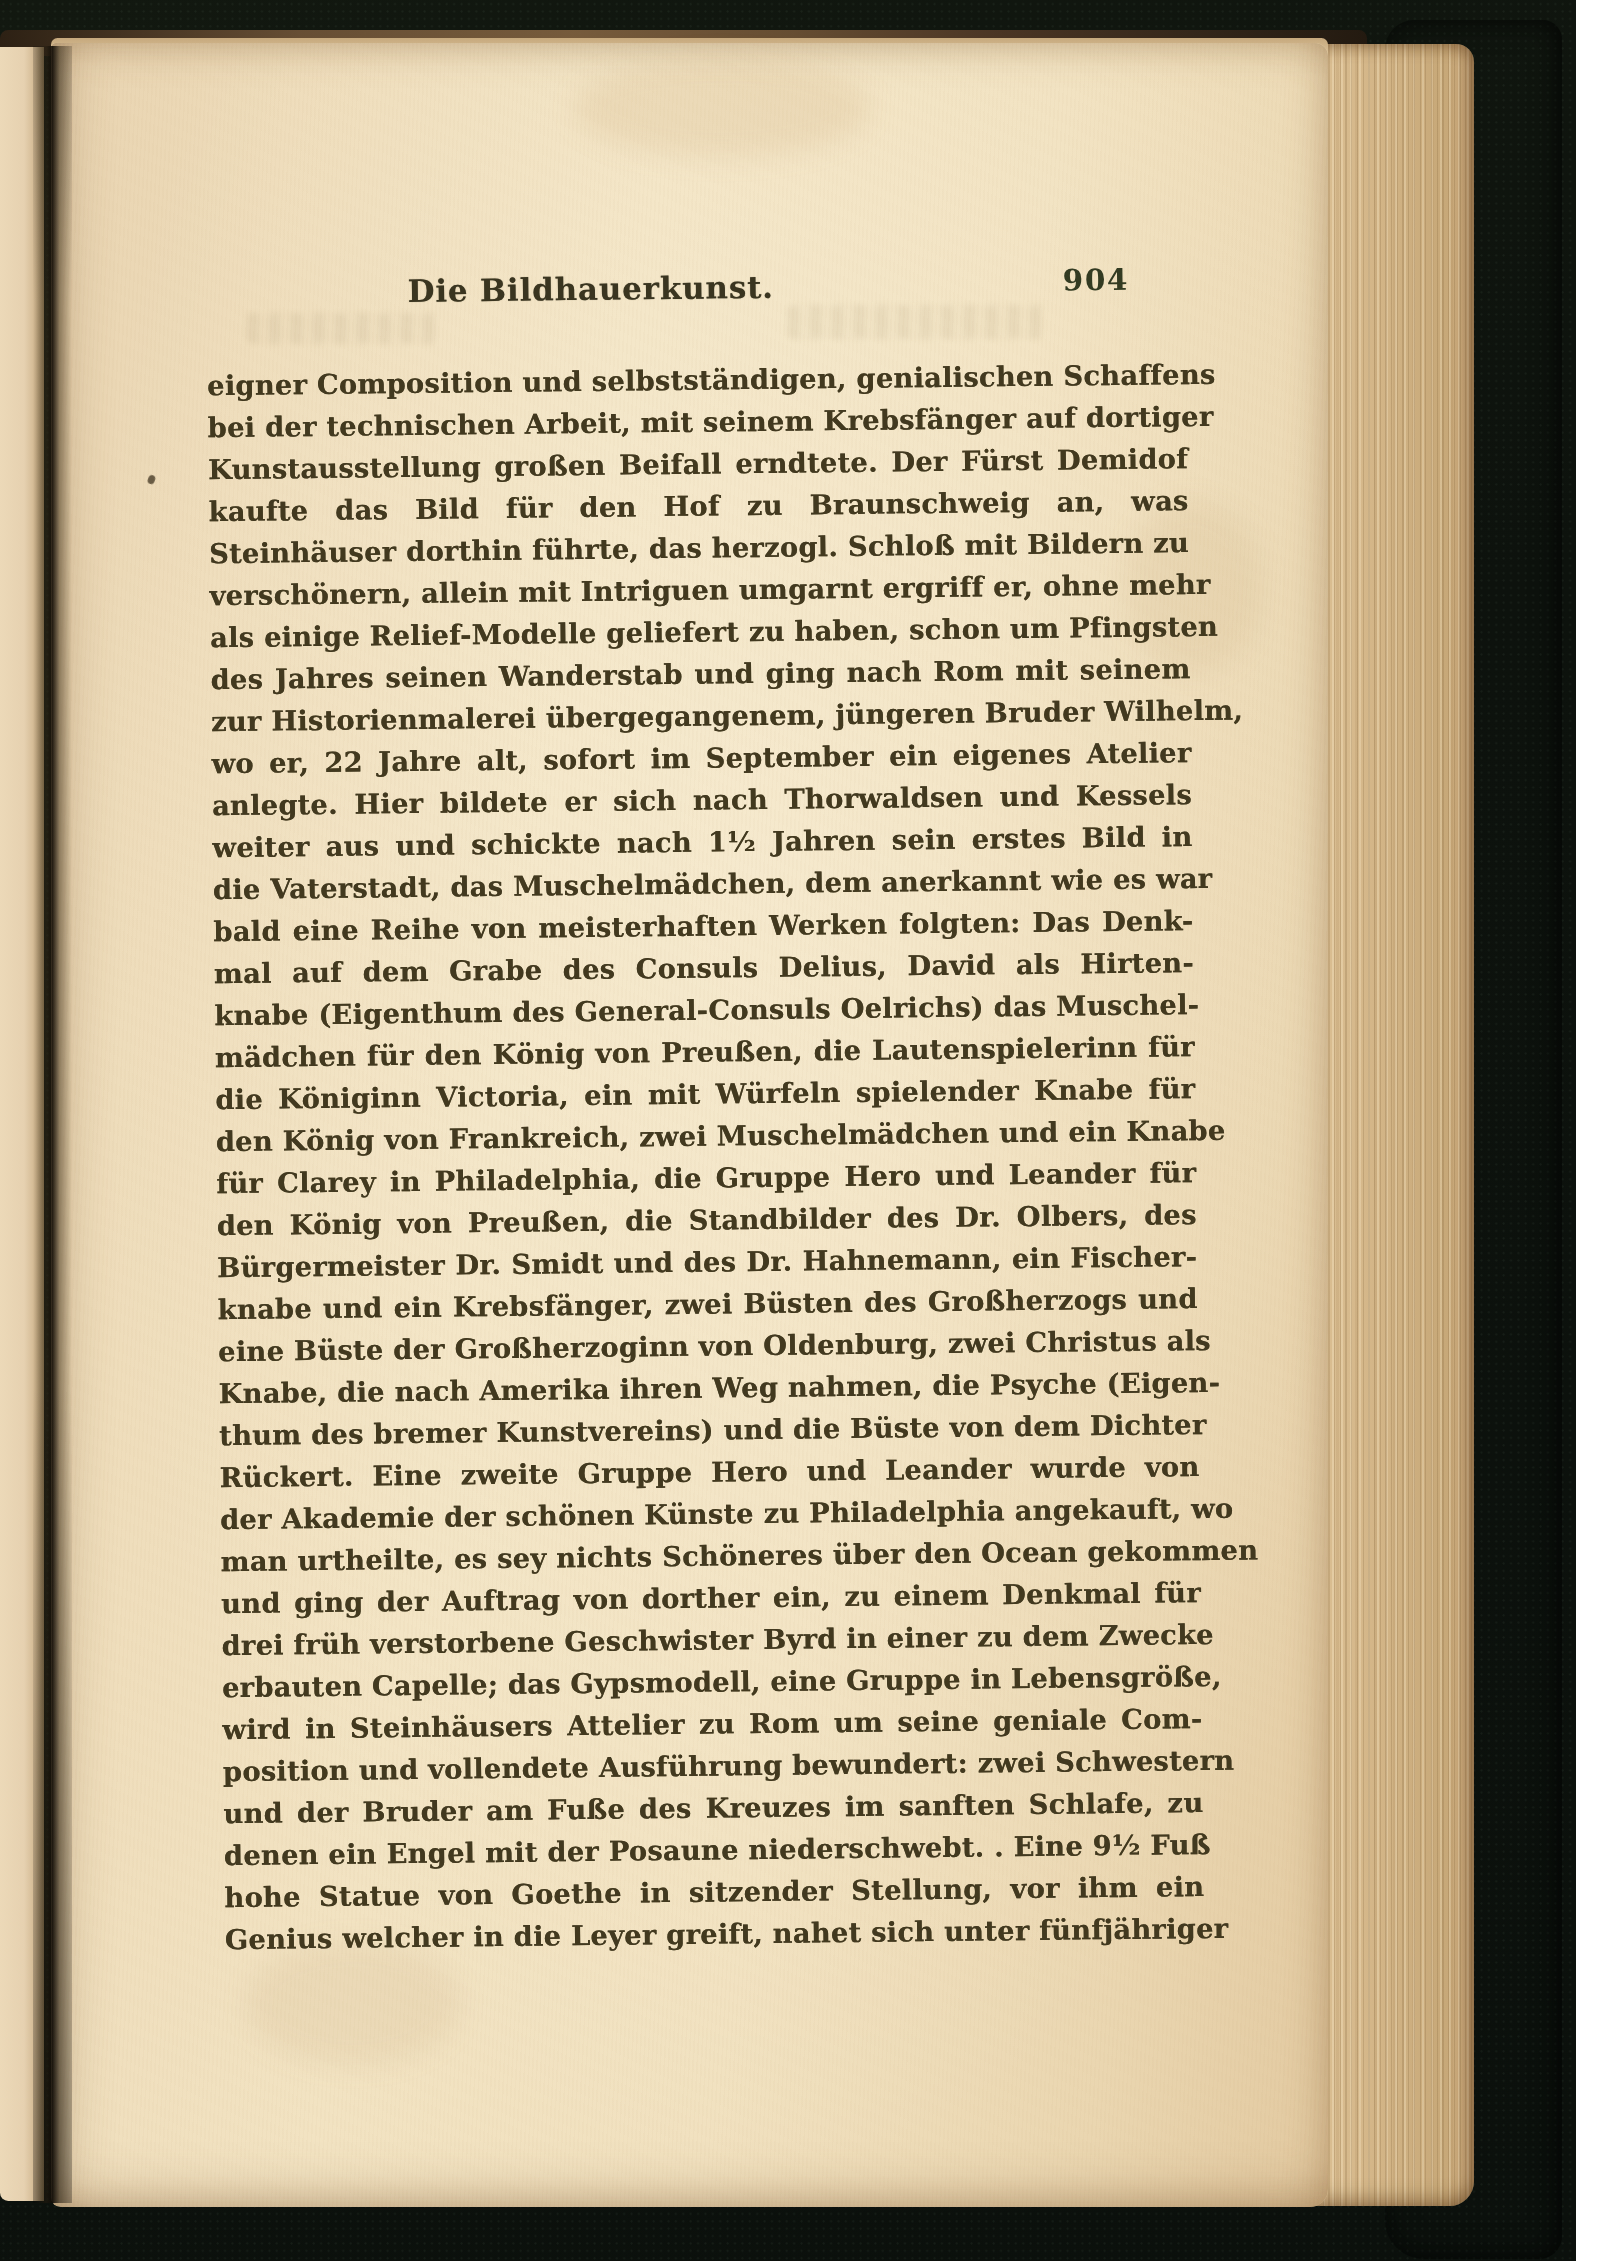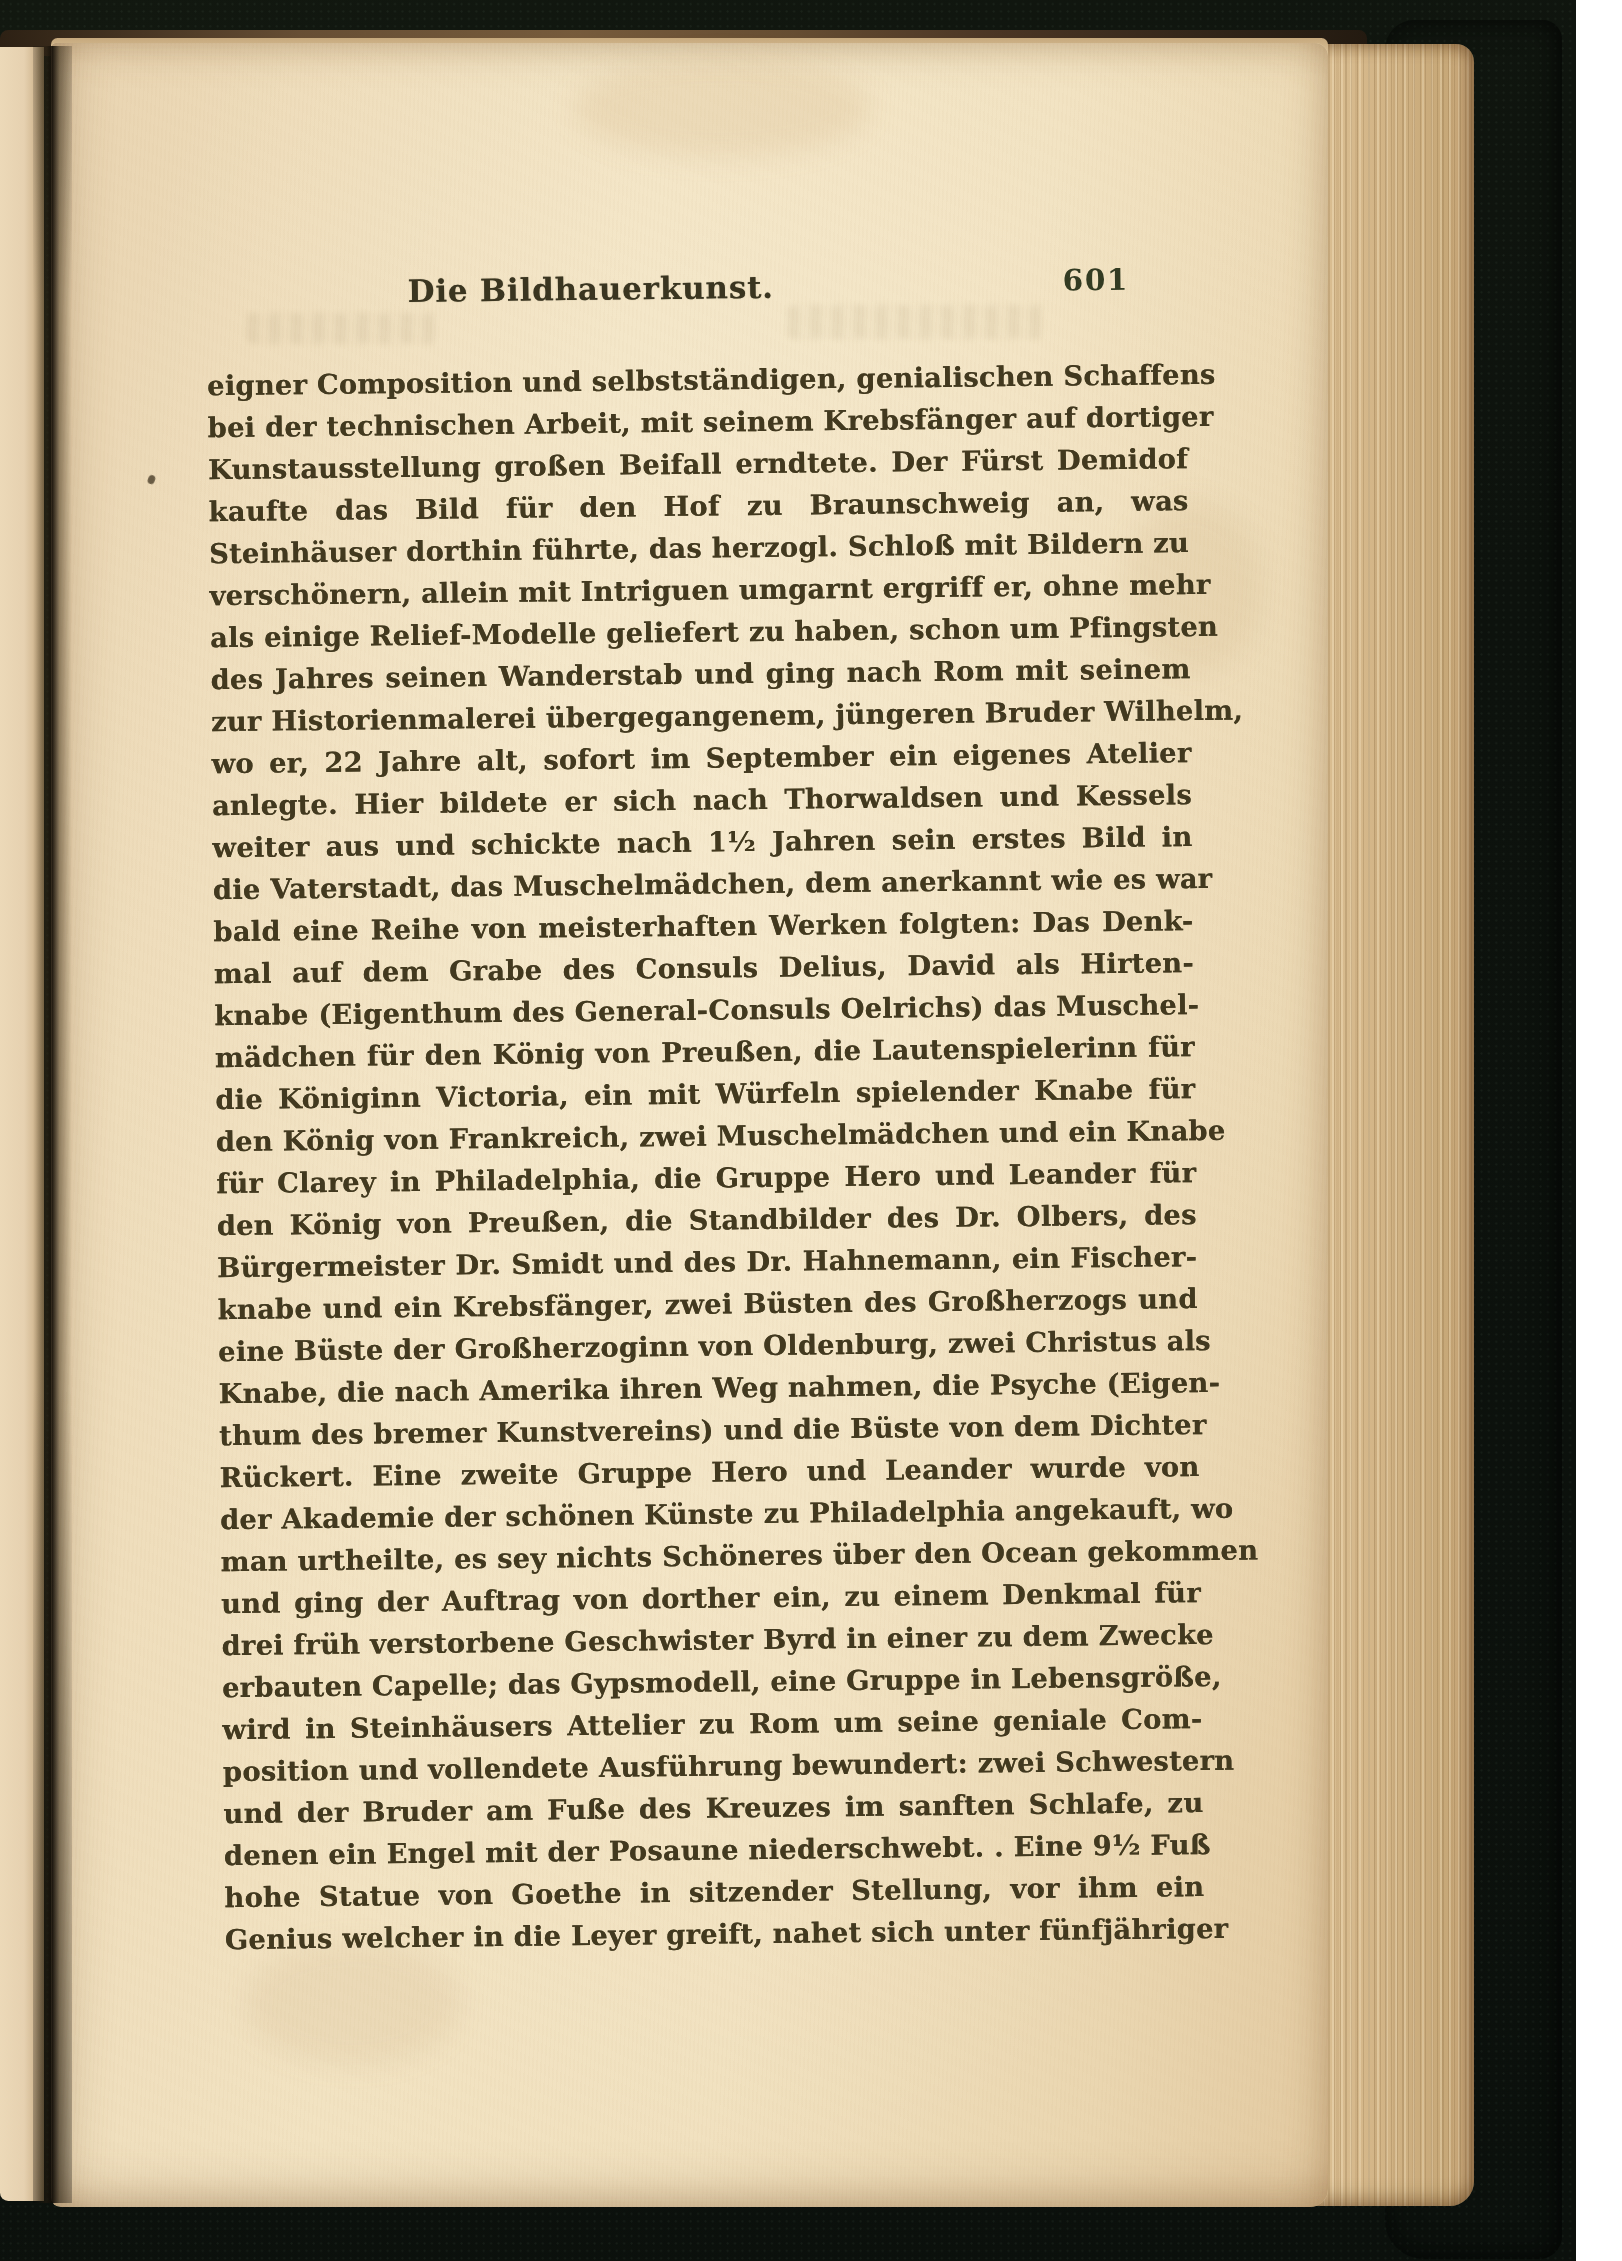--- a/index.html
+++ b/index.html
@@ -145,21 +145,21 @@
     <div class="ghost g1"></div>
     <div class="ghost g2"></div>
     <div class="fleck"></div>
   </div>
 
   <div class="gutter"></div>
 
   <div class="text-wrap">
     <div class="running-header">
       <div class="header-title">Die Bildhauerkunst.</div>
-      <div class="page-num">601</div>
+      <div class="page-num">904</div>
     </div>
     <div class="lines" id="lines">
         <div class="text-line">eigner Composition und selbstständigen, genialischen Schaffens</div>
         <div class="text-line">bei der technischen Arbeit, mit seinem Krebsfänger auf dortiger</div>
         <div class="text-line">Kunstausstellung großen Beifall erndtete.  Der Fürst Demidof</div>
         <div class="text-line">kaufte das Bild für den Hof zu Braunschweig an, was</div>
         <div class="text-line">Steinhäuser dorthin führte, das herzogl. Schloß mit Bildern zu</div>
         <div class="text-line">verschönern, allein mit Intriguen umgarnt ergriff er, ohne mehr</div>
         <div class="text-line">als einige Relief-Modelle geliefert zu haben, schon um Pfingsten</div>
         <div class="text-line">des Jahres seinen Wanderstab und ging nach Rom mit seinem</div>

